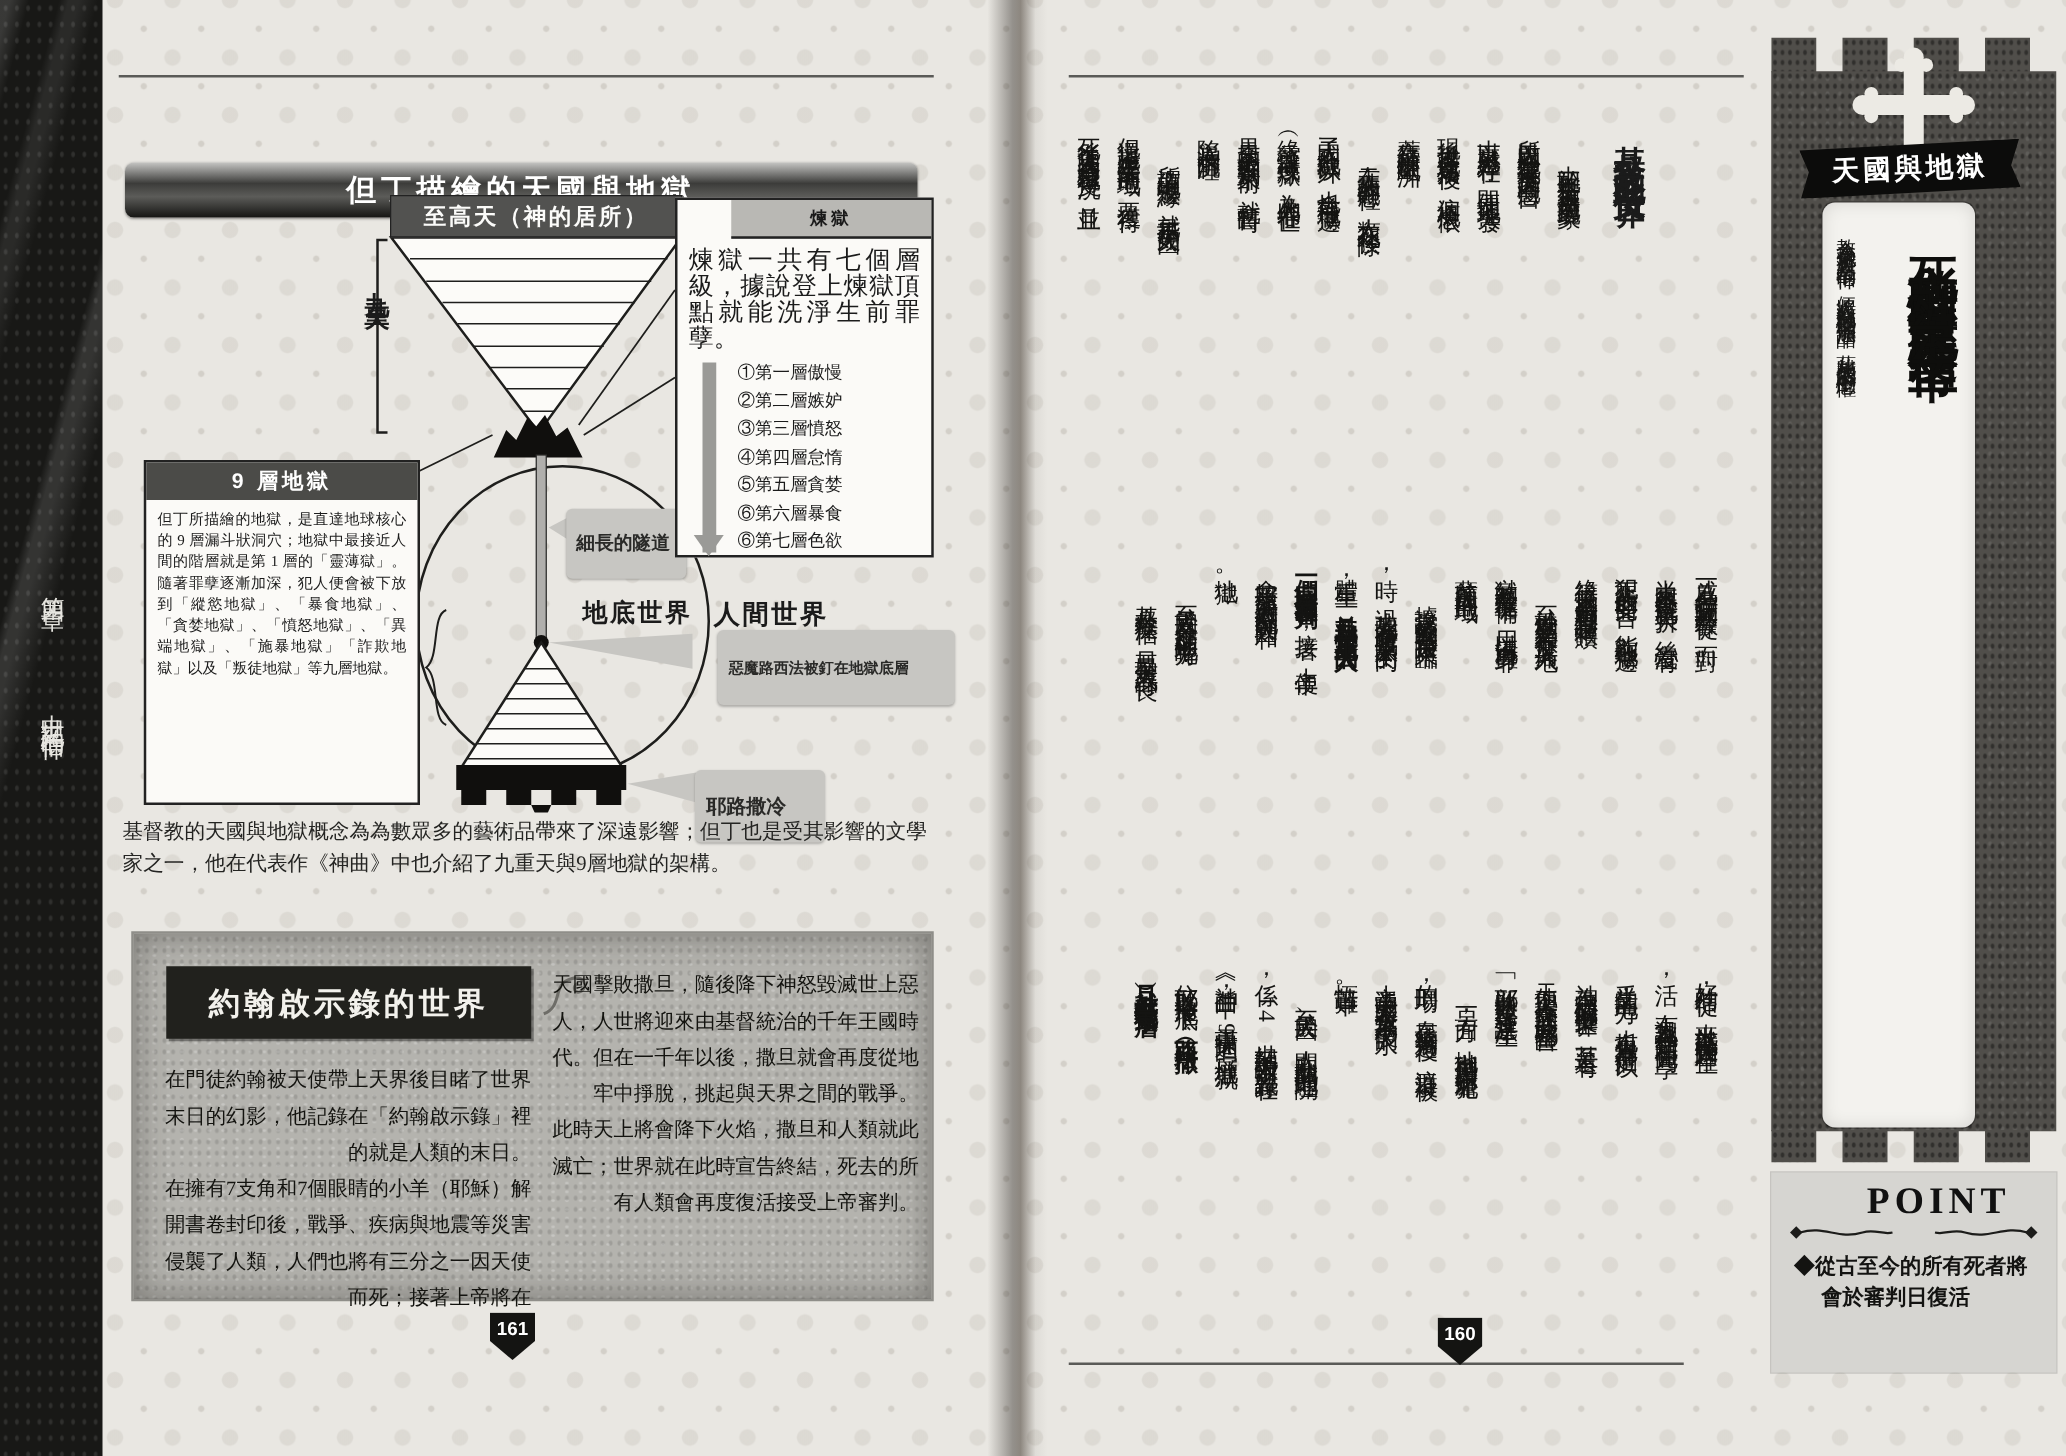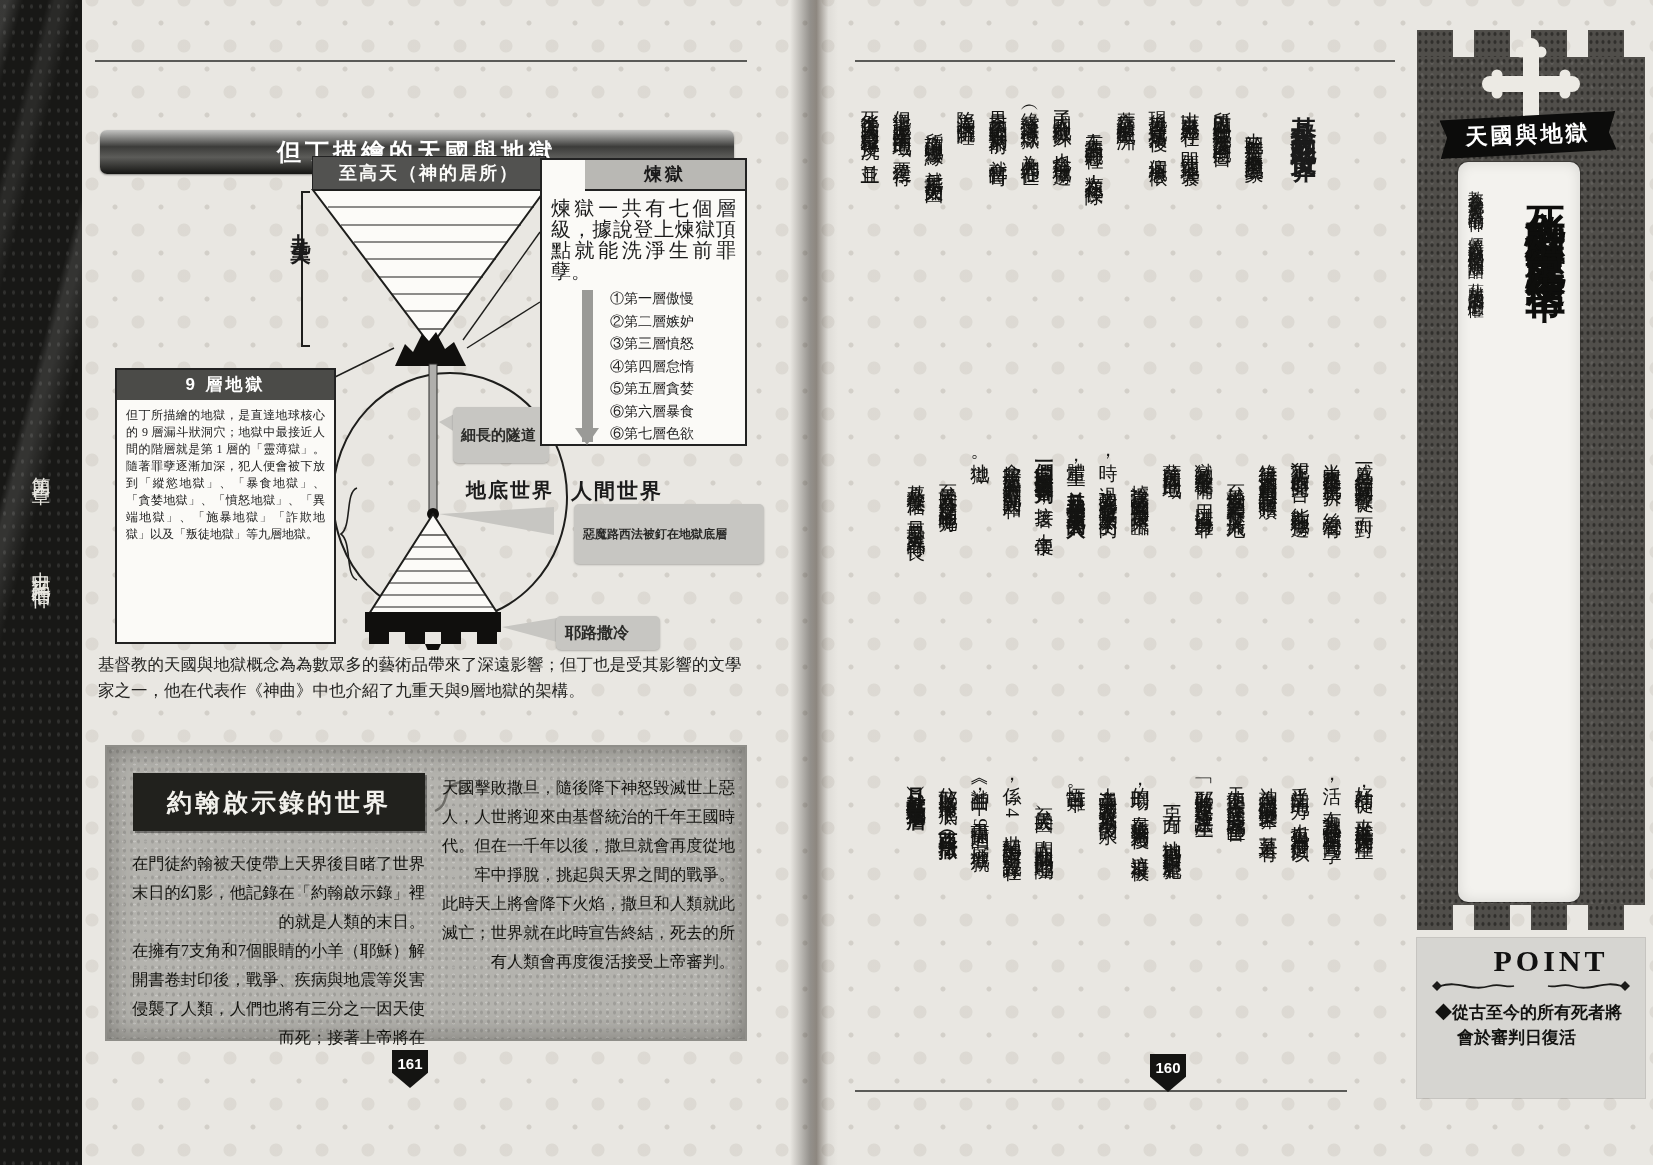--- a/index.html
+++ b/index.html
@@ -150,26 +150,26 @@
 
   <div class="abs heavenbar">
     <span>至高天（神的居所）</span>
   </div>
   <div class="abs vtext" style="left:288px;top:218px;font-size:20px;font-weight:700;letter-spacing:6px;">九重天</div>
 
   <div class="abs callout" style="left:453px;top:407px;width:80px;height:52px;padding:2px 8px;font-size:15px;line-height:20px;">細長的隧道</div>
   <div class="abs" style="left:466px;top:477px;font-size:20px;font-weight:700;letter-spacing:2px;">地底世界</div>
   <div class="abs" style="left:571px;top:477px;font-size:21px;font-weight:700;letter-spacing:2px;">人間世界</div>
   <div class="abs callout" style="left:574px;top:504px;width:172px;height:56px;padding:2px 9px;font-size:12px;line-height:24px;">惡魔路西法被釘在地獄底層</div>
-  <div class="abs callout" style="left:556px;top:616px;width:86px;height:34px;padding:0 9px;font-size:16px;">耶路撒冷</div>
+  <div class="abs callout" style="left:556px;top:616px;width:86px;height:34px;padding:12px 9px;font-size:16px;">耶路撒冷</div>
 
   <div class="abs infobox" style="left:540px;top:158px;width:203px;height:284px;">
-    <div class="hd purg-hd" style="height:29px;line-height:29px;font-size:18px;letter-spacing:3px;margin-left:43px;">煉獄</div>
+    <div class="hd purg-hd" style="height:29px;line-height:29px;font-size:14px;letter-spacing:3px;margin-left:43px;">煉獄</div>
     <div class="boxtext" style="font-size:20px;line-height:21px;">煉獄一共有七個層級，據說登上煉獄頂點就能洗淨生前罪孽。</div>
-    <div class="levels" style="height:170px;margin-left:20px;">
+    <div class="levels" style="height:170px;">
       <div class="descarrow"></div>
       <div class="level-item">①第一層傲慢</div>
       <div class="level-item">②第二層嫉妒</div>
       <div class="level-item">③第三層憤怒</div>
       <div class="level-item">④第四層怠惰</div>
       <div class="level-item">⑤第五層貪婪</div>
       <div class="level-item">⑥第六層暴食</div>
       <div class="level-item">⑥第七層色欲</div>
     </div>
   </div>

